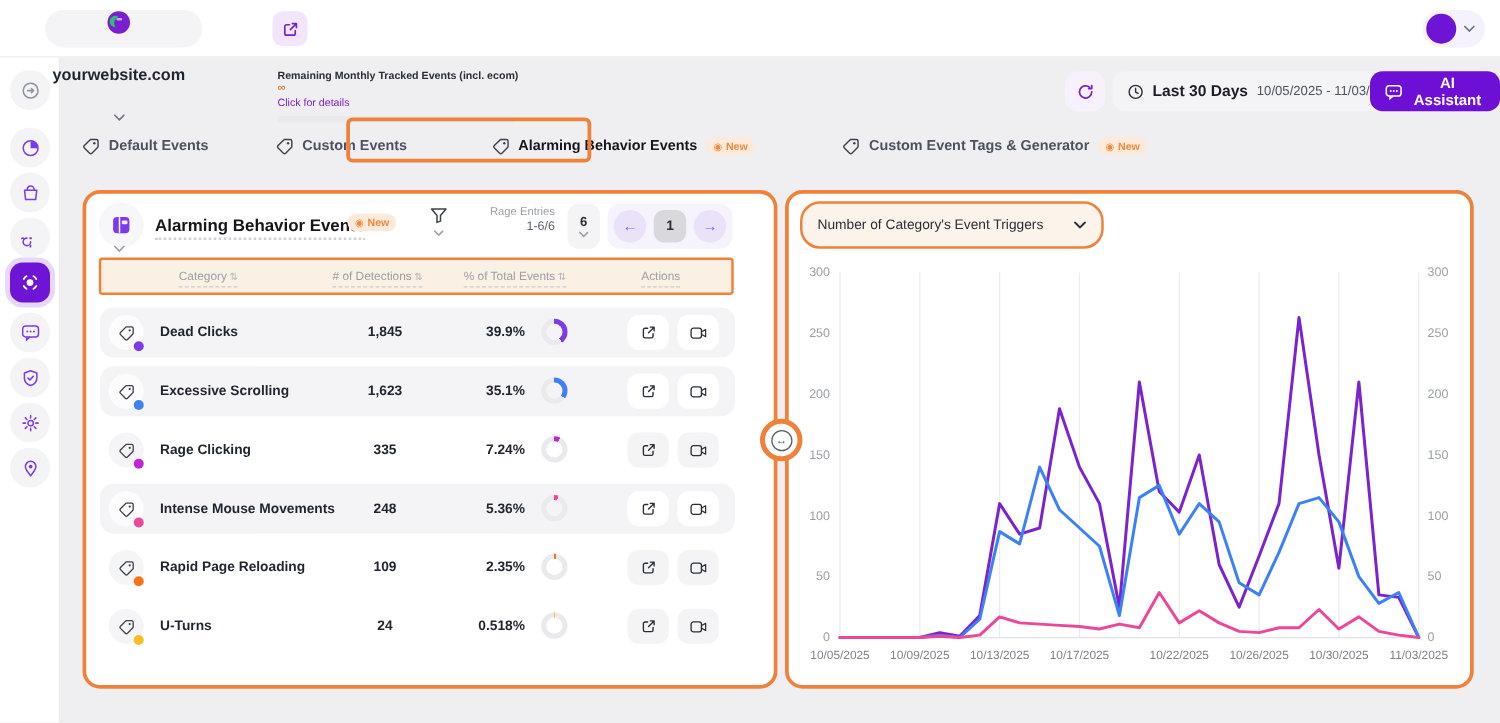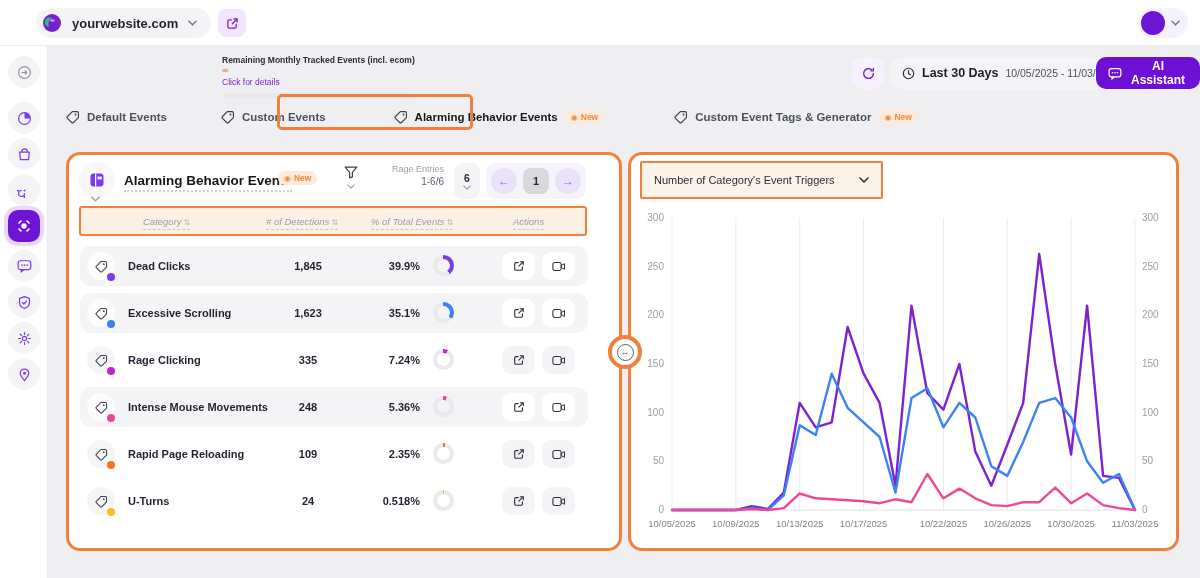--- a/index.html
+++ b/index.html
@@ -3,21 +3,21 @@
 <meta charset="utf-8">
 <style>
   *{margin:0;padding:0;box-sizing:border-box;}
   html,body{width:1200px;height:578px;}
   body{font-family:"Liberation Sans","DejaVu Sans",sans-serif;background:#efeff1;overflow:hidden;}
   .stage{position:relative;width:1200px;height:578px;}
   .abs{position:absolute;}
 
   
   .topbar{left:0;top:0;width:1200px;height:46px;background:#fff;border-bottom:1px solid #ededef;z-index:5;}
-  .site-pill{left:36px;top:8px;height:30px;background:#f4f4f6;border-radius:15px;display:flex;align-items:center;gap:10px;padding:0 14px 0 6px;cursor:pointer;}
+  .site-pill{left:36px;top:8px;height:30px;background:#f4f4f6;border-radius:15px;display:flex;align-items:center;gap:24px;padding:0 14px 0 6px;cursor:pointer;flex-direction:column;}
   .site-pill .label{font-size:13px;font-weight:bold;color:#1f2430;}
   .ext-btn{left:218px;top:9px;width:28px;height:28px;background:#f1e6fd;border-radius:8px;color:#7a1fd0;display:flex;align-items:center;justify-content:center;border:none;cursor:pointer;}
   .avatar-pill{right:12px;top:8px;height:30px;background:#f6f2fd;border-radius:15px;display:flex;align-items:center;gap:6px;padding:3px 8px 3px 3px;cursor:pointer;}
   .avatar-circle{width:24px;height:24px;border-radius:50%;background:#6e14d4;}
 
   
   .sidebar{left:0;top:46px;width:48px;height:532px;background:#fff;border-right:1px solid #ececee;z-index:4;}
   .side-ic{position:absolute;left:8px;width:32px;height:32px;border-radius:50%;background:#f4f4f6;color:#7c3aed;display:flex;align-items:center;justify-content:center;cursor:pointer;}
   .side-ic.muted{color:#8d929c;}
   .side-ic.active{border-radius:10px;background:#6e14d4;color:#fff;box-shadow:0 0 0 4px #e6d7fb;}
@@ -58,21 +58,21 @@
   .entries{left:308px;top:12px;width:70px;text-align:right;}
   .entries .e1{font-size:9px;color:#9aa0a8;}
   .entries .e2{font-size:10px;color:#5b6170;margin-top:2px;}
   .psize{left:388px;top:11px;width:26px;height:36px;background:#f4f4f6;border-radius:9px;display:flex;flex-direction:column;align-items:center;justify-content:center;gap:1px;cursor:pointer;}
   .psize .v{font-size:10.5px;font-weight:bold;color:#2a2e37;}
   .pager{left:420px;top:11px;width:100px;height:36px;background:#f6f3fc;border-radius:10px;display:flex;align-items:center;justify-content:space-between;padding:0 5px;}
   .pg-arrow{width:26px;height:26px;border-radius:50%;background:#eae2f9;color:#8b5cf6;border:none;font-size:12px;display:flex;align-items:center;justify-content:center;cursor:pointer;}
   .pg-num{width:26px;height:26px;border-radius:8px;background:#d8d8dd;font-size:11px;font-weight:bold;color:#2a2e37;display:flex;align-items:center;justify-content:center;}
 
   
-  .thead{left:13px;top:54px;width:508px;height:30px;background:#fbf0e4;border:2.5px solid #f0813a;border-radius:3px;font-style:italic;}
+  .thead{left:13px;top:54px;width:508px;height:30px;background:#fbf0e4;border:2.5px solid #f0813a;border-radius:3px;}
   .th{position:absolute;top:8px;font-size:9.5px;color:#9aa0a8;border-bottom:1px dashed #c9cbd1;padding-bottom:2px;white-space:nowrap;cursor:pointer;}
   .th .sort{font-size:8px;color:#b3b6bd;margin-left:2px;}
   .trow{position:absolute;left:14px;width:508px;height:40px;border-radius:11px;}
   .bg-g{background:#f4f4f6;}
   .bg-w{background:#fff;}
   .row-ic{position:absolute;left:7px;top:6px;width:28px;height:28px;border-radius:50%;display:flex;align-items:center;justify-content:center;color:#3c414d;}
   .bg-g .row-ic{background:#fcfcfd;}
   .bg-w .row-ic{background:#f5f5f7;}
   .row-dot{position:absolute;left:27px;top:27px;width:8px;height:8px;border-radius:50%;}
   .cat{position:absolute;left:48px;top:14px;font-size:11px;font-weight:bold;color:#1f2430;}
@@ -81,21 +81,21 @@
   .donut{position:absolute;left:353px;top:9px;width:21px;height:21px;border-radius:50%;}
   .donut::after{content:"";position:absolute;inset:4px;border-radius:50%;}
   .bg-g .donut::after{background:#f4f4f6;}
   .bg-w .donut::after{background:#fff;}
   .act{position:absolute;top:6px;width:33px;height:28px;border:none;border-radius:9px;color:#2a2e37;display:flex;align-items:center;justify-content:center;cursor:pointer;}
   .bg-g .act{background:#fff;}
   .bg-w .act{background:#f4f4f6;}
   .act.a1{left:422px;} .act.a2{left:462px;}
 
   
-  .metric-dd{left:12px;top:9px;width:243px;height:38px;background:#fcf3ea;border:2.5px solid #f0813a;border-radius:2px;display:flex;align-items:center;justify-content:space-between;padding:0 12px;cursor:pointer;}
+  .metric-dd{left:12px;top:9px;width:243px;height:38px;background:#fcf3ea;border:2.5px solid #f0813a;border-radius:16px;display:flex;align-items:center;justify-content:space-between;padding:0 12px;cursor:pointer;}
   .metric-dd .t{font-size:11px;color:#2a2e37;}
   .gran-box{left:259px;top:9px;width:276px;height:38px;background:#fcf3ea;border:2.5px solid #f0813a;border-radius:6px;display:flex;align-items:center;gap:12px;padding:0 10px;}
   .gran-box .lbl{font-size:10px;color:#3c414d;}
   .gran{border:none;background:transparent;font-size:10.5px;font-weight:bold;color:#3c414d;cursor:pointer;padding:5px 8px;border-radius:8px;}
   .gran.on{background:#fff;color:#7a1fd0;box-shadow:0 1px 2px rgba(0,0,0,.08);}
 
   
   .ann{border:3px solid #f0813a;border-radius:14px;pointer-events:none;z-index:20;}
   .ann-tab{left:277px;top:94px;width:196px;height:36px;border-radius:5px;border-width:3px;}
   .ann-l{left:66px;top:152px;width:556px;height:399px;}

